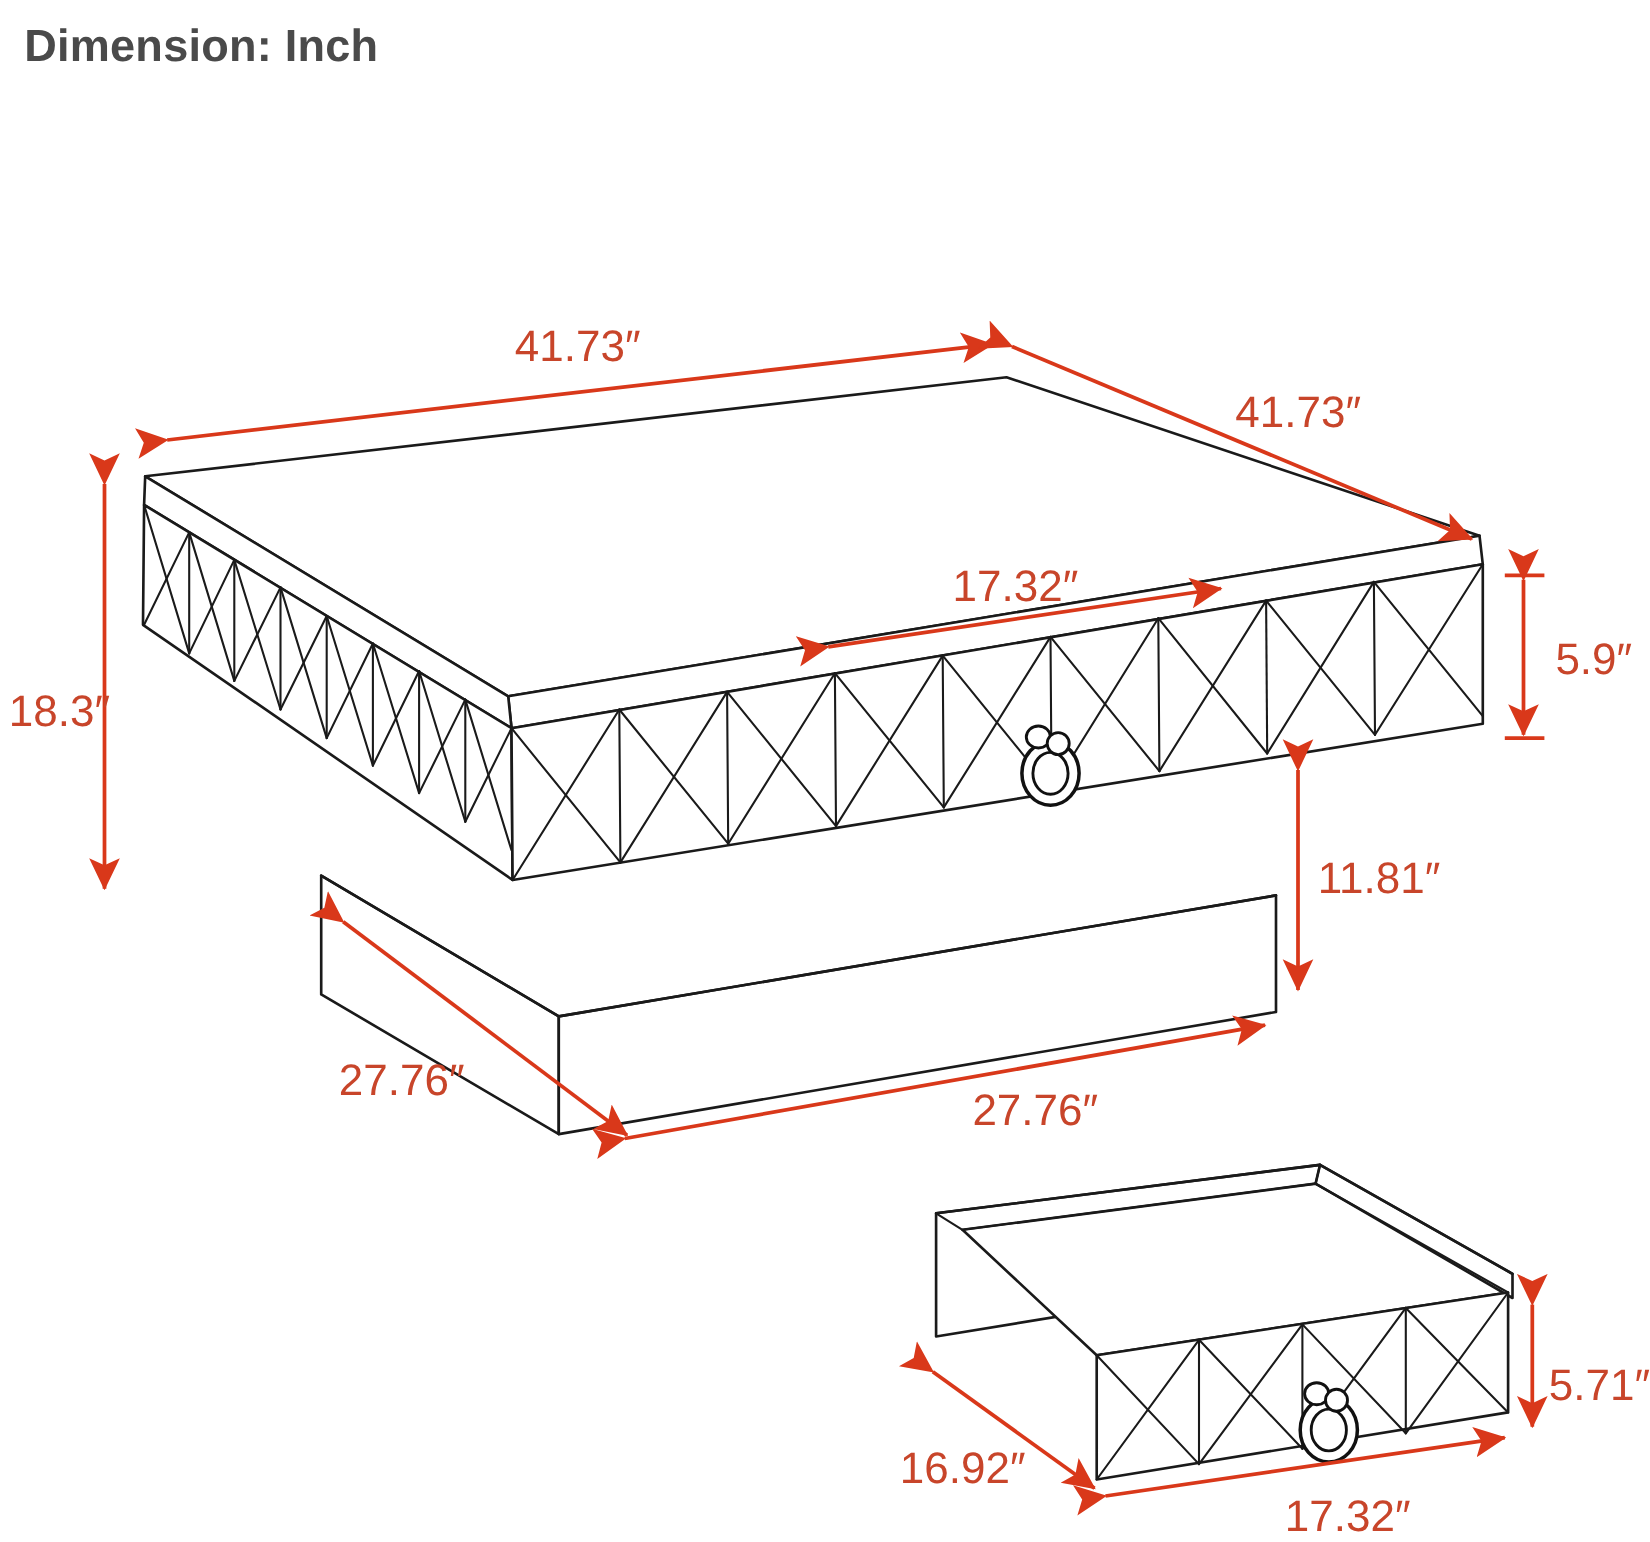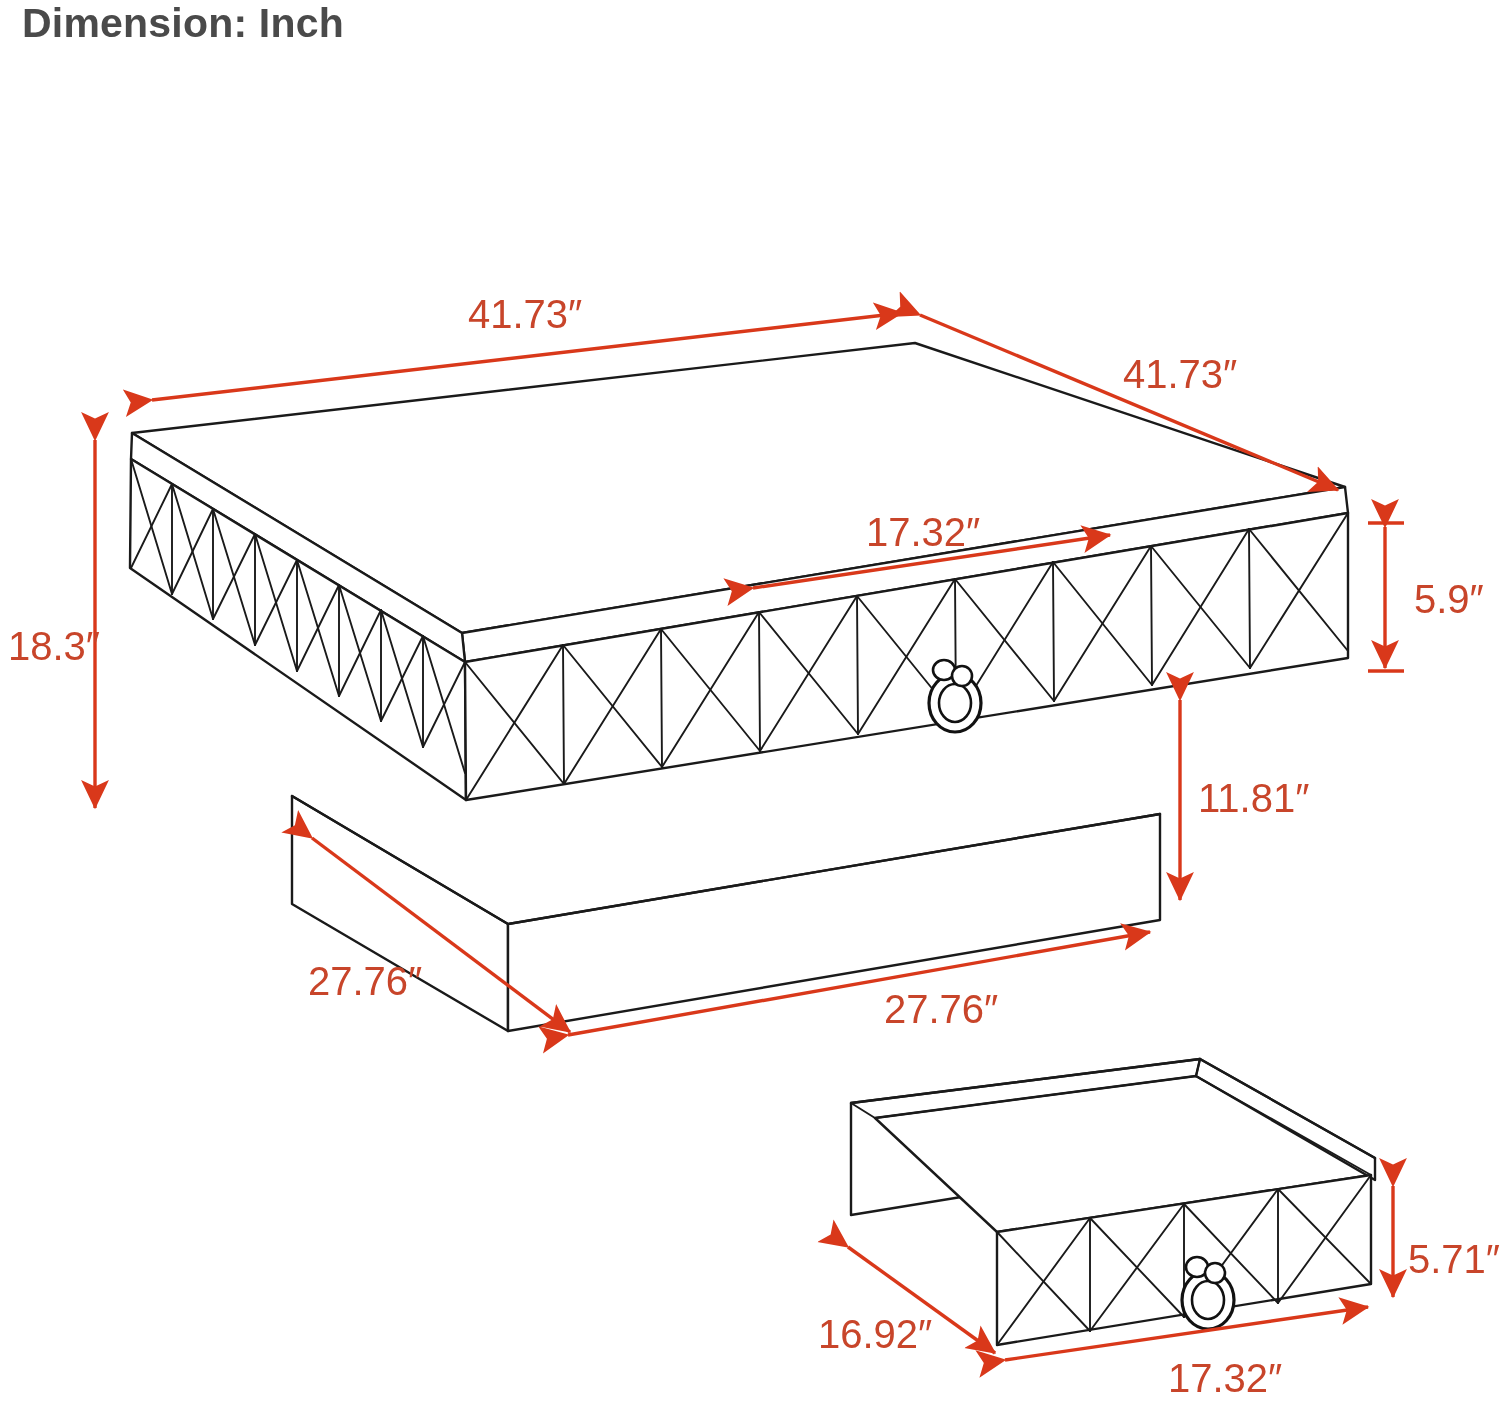--- a/index.html
+++ b/index.html
@@ -10,21 +10,21 @@
   body {
     width: 1500px;
     height: 1402px;
     position: relative;
     font-family: "Liberation Sans", sans-serif;
     overflow: hidden;
   }
   #page-title {
     position: absolute;
     left: 22px;
-    top: 0;
+    top: 18px;
     font-size: 41px;
     font-weight: bold;
     color: #4a4a4a;
     letter-spacing: 0.2px;
     white-space: nowrap;
   }
   #diagram-svg {
     position: absolute;
     left: 0;
     top: 0;

